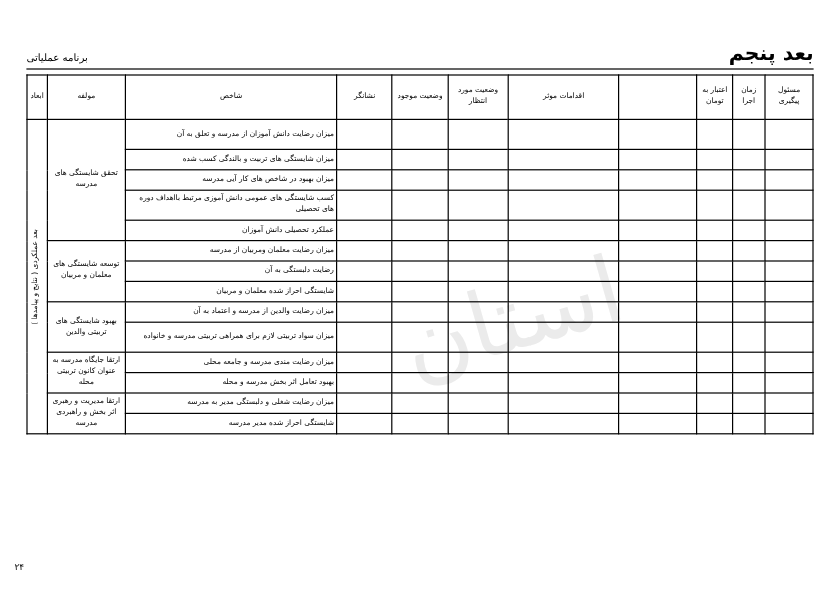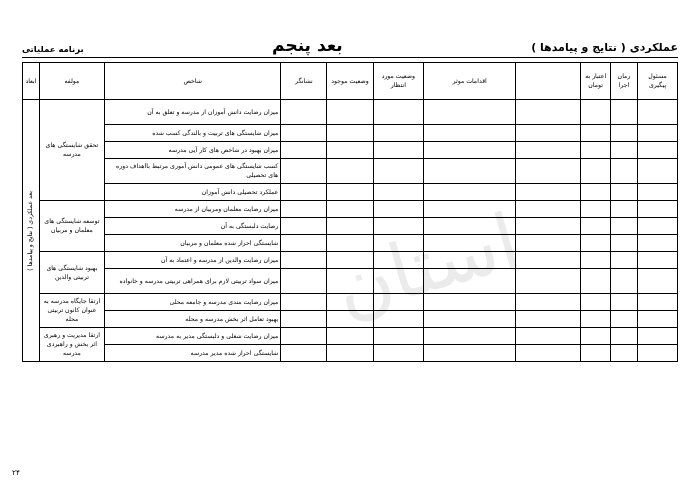--- a/index.html
+++ b/index.html
@@ -49,21 +49,20 @@
     right: 22px;
     height: 22px;
     display: flex;
     align-items: flex-end;
     justify-content: space-between;
     z-index: 2;
   }
   .header-right {
     font-size: 8.5px;
     padding-bottom: 2px;
-    font-weight: bold;
   }
   .header-center {
     font-size: 17px;
     font-weight: bold;
     padding-bottom: 1px;
   }
   .header-left {
     font-size: 11px;
     font-weight: bold;
     padding-bottom: 2px;
@@ -138,21 +137,20 @@
   }
 </style>
 </head>
 <body>
 
 <div class="page">
 
   <div class="watermark">استان</div>
 
   <div class="header">
-    <div class="header-left">عملکردی ( نتایج و پیامدها )</div>
     <div class="header-center">بعد پنجم</div>
     <div class="header-right">برنامه عملیاتی</div>
   </div>
 
   <div class="hrule"></div>
 
   <table class="grid">
     <colgroup>
       <col style="width:38px">
       <col style="width:26px">

